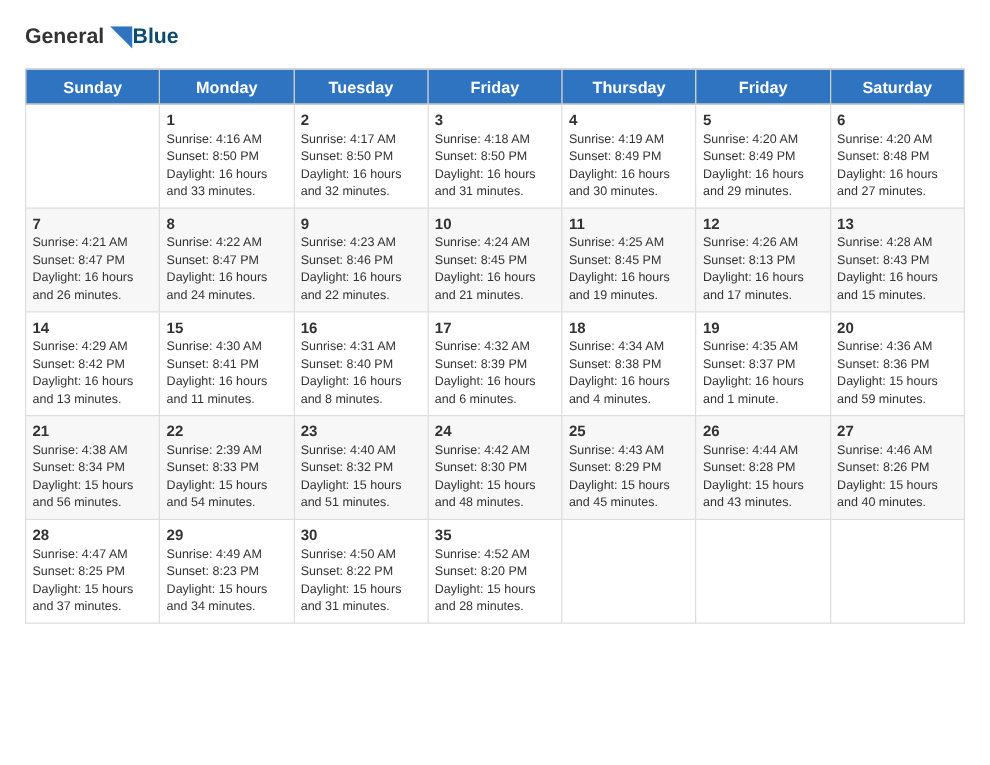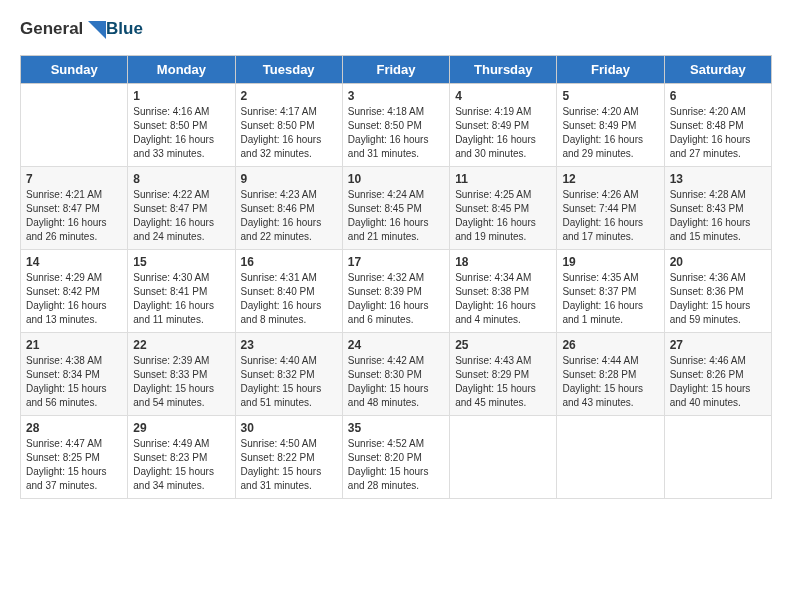--- a/index.html
+++ b/index.html
@@ -175,21 +175,21 @@
         </td>
         <td>
           <span class="day-num">11</span>
           <div class="cell-text" style="white-space: pre-line;">Sunrise: 4:25 AM
 Sunset: 8:45 PM
 Daylight: 16 hours and 19 minutes.</div>
         </td>
         <td>
           <span class="day-num">12</span>
           <div class="cell-text" style="white-space: pre-line;">Sunrise: 4:26 AM
-Sunset: 7:44 PM
+Sunset: 8:13 PM
 Daylight: 16 hours and 17 minutes.</div>
         </td>
         <td>
           <span class="day-num">13</span>
           <div class="cell-text" style="white-space: pre-line;">Sunrise: 4:28 AM
 Sunset: 8:43 PM
 Daylight: 16 hours and 15 minutes.</div>
         </td>
       </tr>
       <tr>

